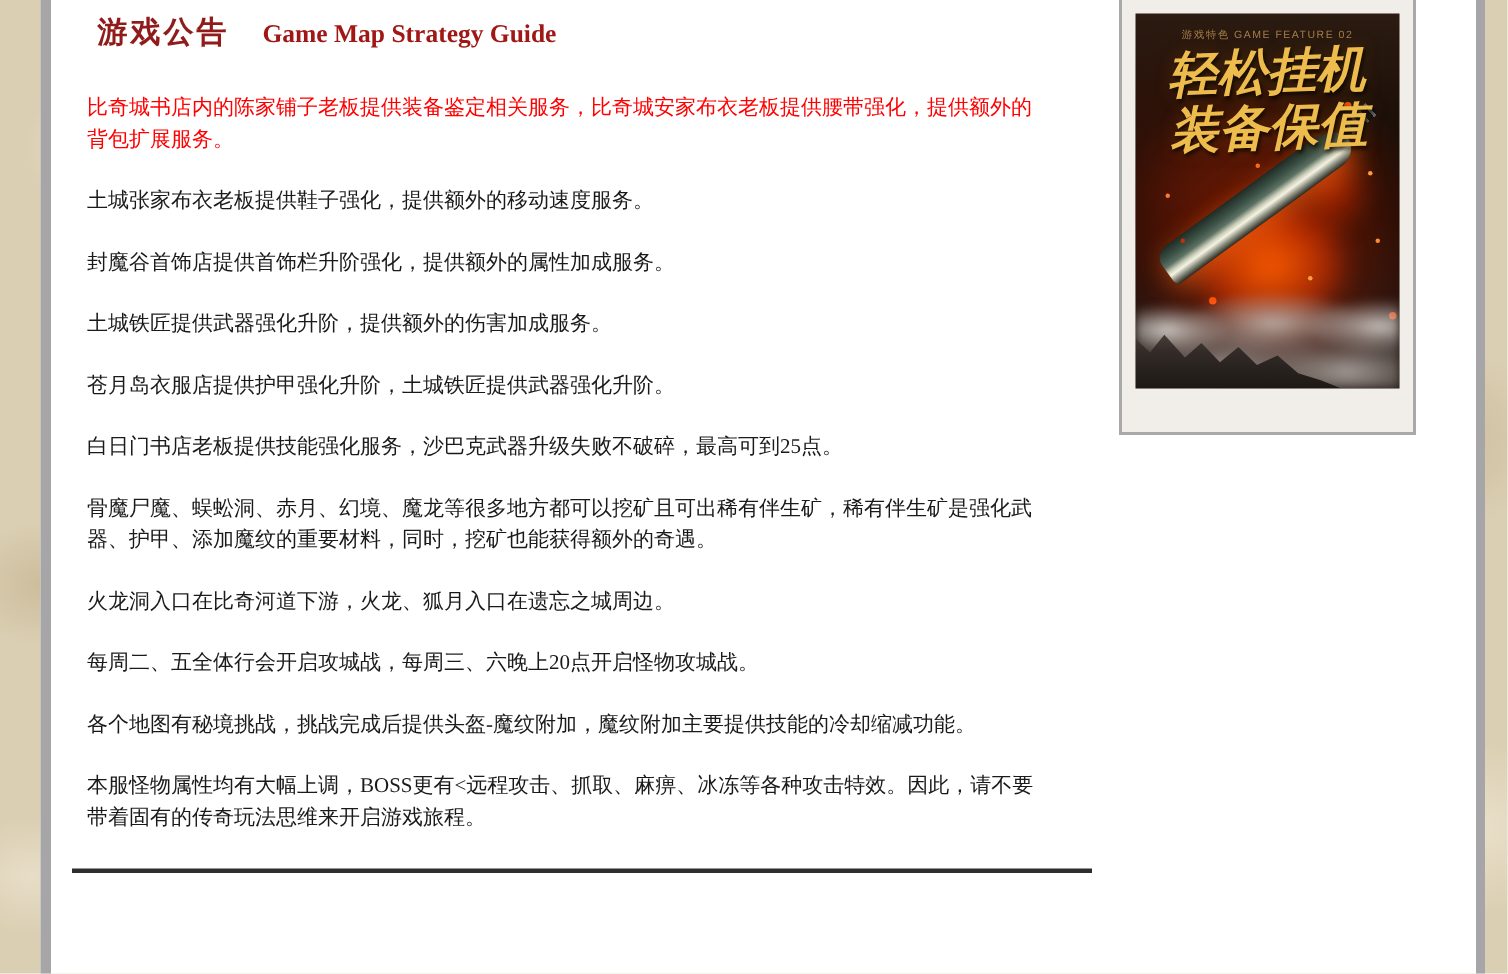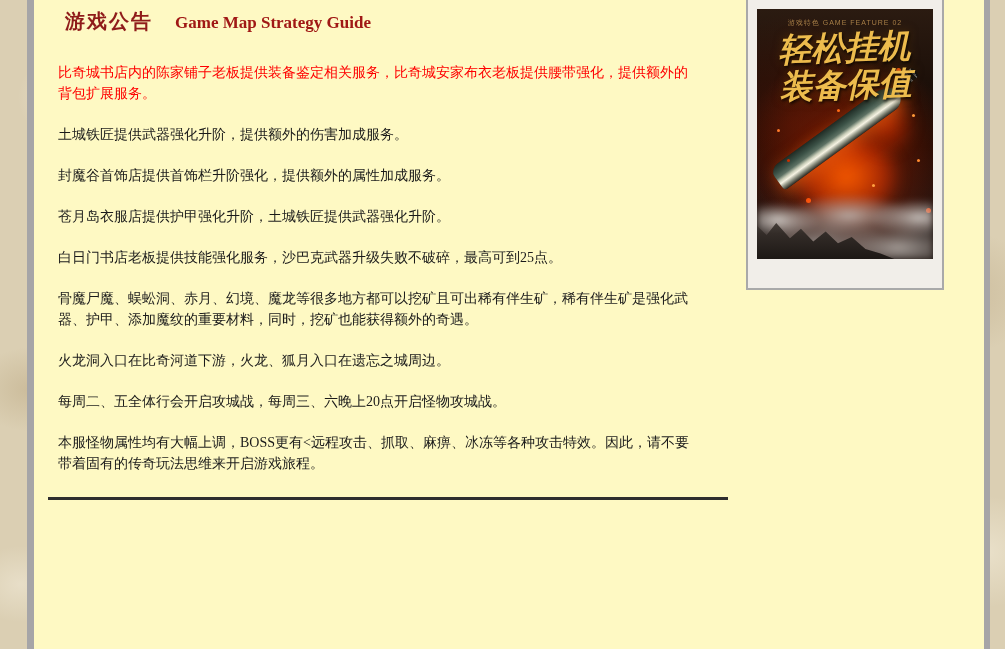--- a/index.html
+++ b/index.html
@@ -9,21 +9,21 @@
     background-color:#dbcfb3;
     background-image:
       radial-gradient(ellipse 90px 70px at 8% 15%, rgba(255,252,240,.45), transparent 70%),
       radial-gradient(ellipse 120px 90px at 95% 45%, rgba(163,138,94,.28), transparent 70%),
       radial-gradient(ellipse 80px 60px at 3% 60%, rgba(168,144,100,.30), transparent 70%),
       radial-gradient(ellipse 100px 80px at 98% 85%, rgba(255,250,235,.40), transparent 70%),
       radial-gradient(ellipse 70px 55px at 2% 90%, rgba(255,250,238,.35), transparent 70%);
   }
   .page{
     position:absolute; top:0; bottom:0; left:27px; right:15px;
-    background:#fef9c3;
+    background:#ffffff;
     border-left:7px solid #a6a5a7;
     border-right:6px solid #a6a5a7;
   }
   .main{
     width:664px;
     padding:8px 0 0 24px;
     color:#1a1a1a;
   }
   .title-row{ margin-bottom:27px; padding-left:7px; }
   .page-title{
@@ -134,27 +134,29 @@
 <div class="page">
 
   <div class="main">
     <div class="title-row">
       <span class="page-title">游戏公告</span><span class="page-subtitle">Game Map Strategy Guide</span>
     </div>
 
     <p class="para highlight">比奇城书店内的陈家铺子老板提供装备鉴定相关服务，比奇城安家布衣老板提供腰带强化，提供额外的背包扩展服务。</p>
 
     <div>
+        <p class="para">土城张家布衣老板提供鞋子强化，提供额外的移动速度服务。</p>
+        <p class="para">封魔谷首饰店提供首饰栏升阶强化，提供额外的属性加成服务。</p>
         <p class="para">土城铁匠提供武器强化升阶，提供额外的伤害加成服务。</p>
-        <p class="para">封魔谷首饰店提供首饰栏升阶强化，提供额外的属性加成服务。</p>
         <p class="para">苍月岛衣服店提供护甲强化升阶，土城铁匠提供武器强化升阶。</p>
         <p class="para">白日门书店老板提供技能强化服务，沙巴克武器升级失败不破碎，最高可到25点。</p>
         <p class="para">骨魔尸魔、蜈蚣洞、赤月、幻境、魔龙等很多地方都可以挖矿且可出稀有伴生矿，稀有伴生矿是强化武器、护甲、添加魔纹的重要材料，同时，挖矿也能获得额外的奇遇。</p>
         <p class="para">火龙洞入口在比奇河道下游，火龙、狐月入口在遗忘之城周边。</p>
         <p class="para">每周二、五全体行会开启攻城战，每周三、六晚上20点开启怪物攻城战。</p>
+        <p class="para">各个地图有秘境挑战，挑战完成后提供头盔-魔纹附加，魔纹附加主要提供技能的冷却缩减功能。</p>
         <p class="para">本服怪物属性均有大幅上调，BOSS更有&lt;远程攻击、抓取、麻痹、冰冻等各种攻击特效。因此，请不要带着固有的传奇玩法思维来开启游戏旅程。</p>
       </div>
 
     <hr class="divider">
   </div>
 
   <div class="feature-card">
     <div class="poster">
       <div class="poster-kicker">游戏特色 GAME FEATURE 02</div>
       <div class="poster-headline"><span>轻松挂机</span><br><span>装备保值</span></div>

